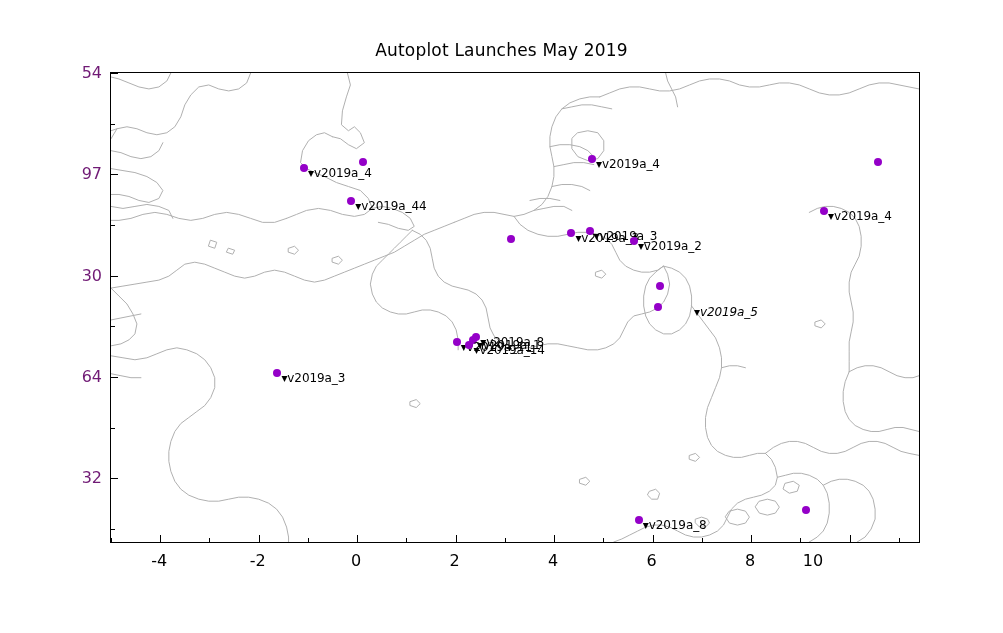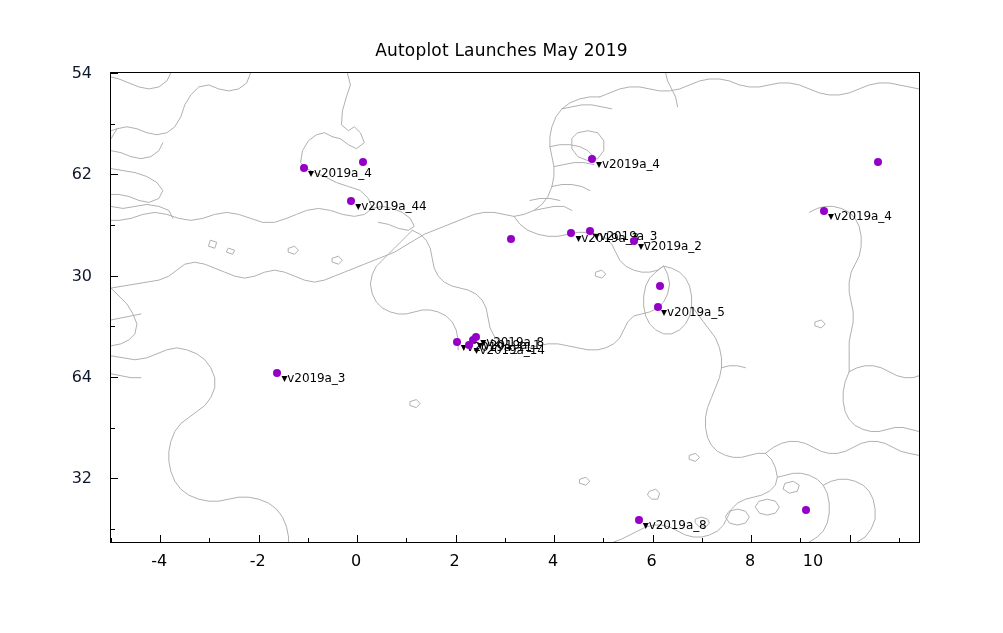--- a/index.html
+++ b/index.html
@@ -87,25 +87,25 @@
   .tick-y.minor { width: 4px; }
   .ticklabel-x {
     position: absolute;
     top: 551px;
     font-size: 16px;
     color: #000000;
     transform: translateX(-50%);
   }
   .ticklabel-y {
     position: absolute;
-    left: 0;
+    left: 10px;
     width: 92px;
     text-align: right;
     font-size: 16px;
-    color: #0f172a;
+    color: #701a75;
     transform: translateY(-50%);
   }
 </style>
 </head>
 <body>
 
 <div id="figure">
 
   <div id="plot-title">Autoplot Launches May 2019</div>
 
@@ -231,21 +231,21 @@
       <div class="point-label" style="left: 716.997px; top: 139.261px;">▾v2019a_4</div>
       <div class="marker" style="left: 767.161px; top: 88.629px; background: rgb(148, 0, 200);"></div>
       <div class="marker" style="left: 460.395px; top: 159.532px; background: rgb(148, 0, 200);"></div>
       <div class="point-label" style="left: 464.395px; top: 160.532px;">▾v2019a_3</div>
       <div class="marker" style="left: 478.614px; top: 158.013px; background: rgb(148, 0, 200);"></div>
       <div class="point-label" style="left: 482.614px; top: 159.013px;">▾v2019a_3</div>
       <div class="marker" style="left: 522.93px; top: 168.142px; background: rgb(148, 0, 200);"></div>
       <div class="point-label" style="left: 526.93px; top: 169.142px;">▾v2019a_2</div>
       <div class="marker" style="left: 399.83px; top: 166.116px; background: rgb(148, 0, 200);"></div>
       <div class="marker" style="left: 546.565px; top: 233.981px; background: rgb(148, 0, 200);"></div>
-      <div class="point-label" style="left: 550px; top: 234.981px;">▾v2019a_5</div>
+      <div class="point-label" style="left: 583px; top: 234.981px; font-style: italic;">▾v2019a_5</div>
       <div class="marker" style="left: 549.027px; top: 212.71px; background: rgb(148, 0, 200);"></div>
       <div class="marker" style="left: 361.915px; top: 267.406px; background: rgb(148, 0, 200);"></div>
       <div class="point-label" style="left: 365.915px; top: 268.406px;">▾v2019a_1</div>
       <div class="marker" style="left: 345.666px; top: 269.432px; background: rgb(148, 0, 200);"></div>
       <div class="point-label" style="left: 349.666px; top: 270.432px;">▾v2019a_11</div>
       <div class="marker" style="left: 358.468px; top: 272.471px; background: rgb(148, 0, 200);"></div>
       <div class="point-label" style="left: 362.468px; top: 273.471px;">▾v2019a_14</div>
       <div class="marker" style="left: 365.362px; top: 264.368px; background: rgb(148, 0, 200);"></div>
       <div class="point-label" style="left: 369.362px; top: 265.368px;">▾v2019a_8</div>
       <div class="marker" style="left: 166.432px; top: 299.819px; background: rgb(148, 0, 200);"></div>
@@ -259,15 +259,15 @@
     <div class="ticklabel-x" style="left: 257.72px;">-2</div>
     <div class="ticklabel-x" style="left: 356.201px;">0</div>
     <div class="ticklabel-x" style="left: 454.681px;">2</div>
     <div class="ticklabel-x" style="left: 553.161px;">4</div>
     <div class="ticklabel-x" style="left: 651.641px;">6</div>
     <div class="ticklabel-x" style="left: 750.122px;">8</div>
     <div class="ticklabel-x" style="left: 813px;">10</div>
     <div class="ticklabel-y" style="top: 477.161px;">32</div>
     <div class="ticklabel-y" style="top: 375.871px;">64</div>
     <div class="ticklabel-y" style="top: 274.581px;">30</div>
-    <div class="ticklabel-y" style="top: 173.29px;">62</div>
+    <div class="ticklabel-y" style="top: 173.29px;">97</div>
     <div class="ticklabel-y" style="top: 72px;">54</div>
   </div>
 
 </body></html>

